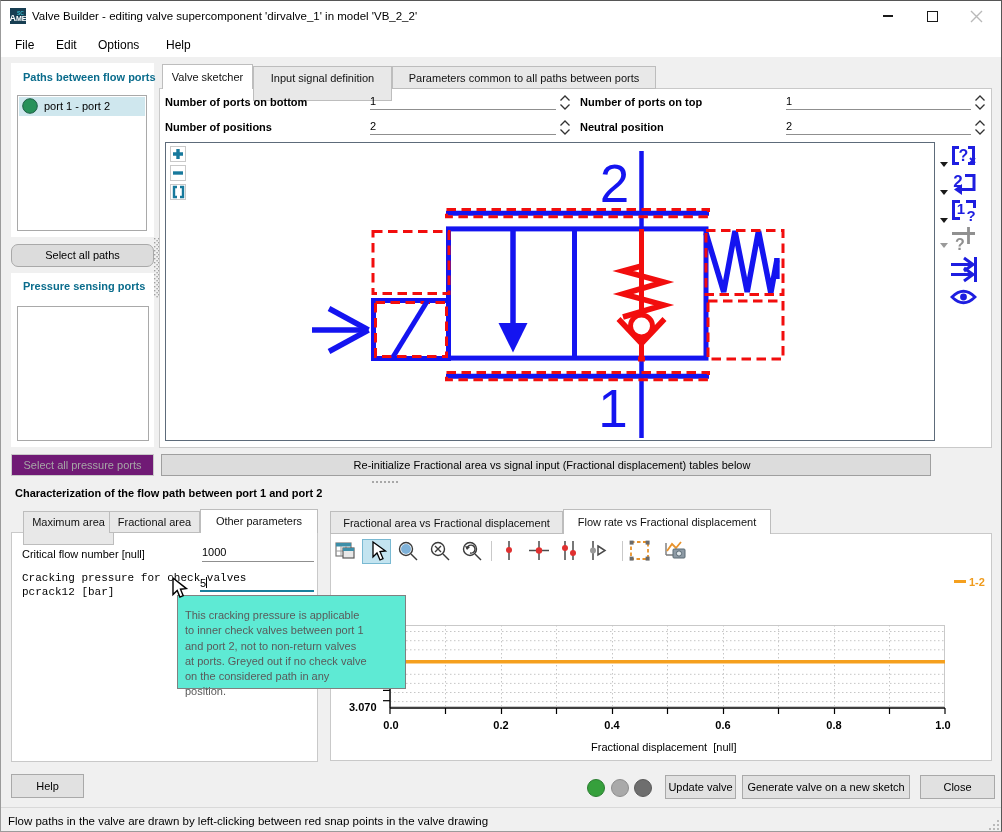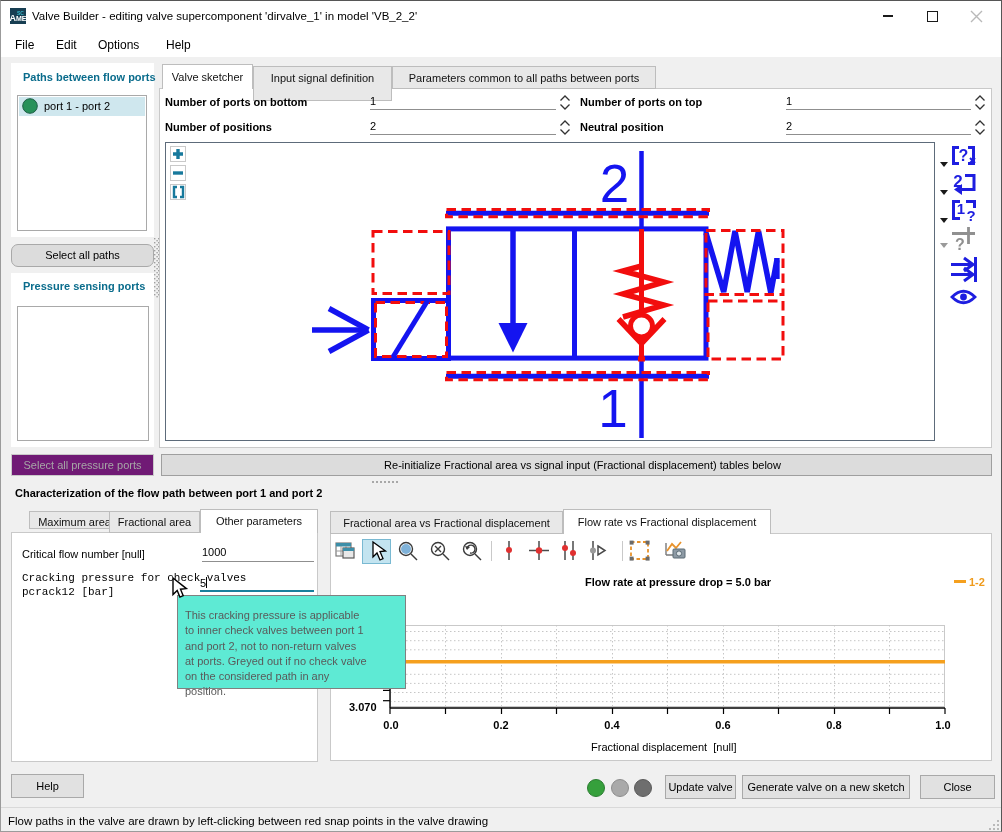--- a/index.html
+++ b/index.html
@@ -178,37 +178,37 @@
       <path d="M12,130.5 H32"></path>
       <path d="M25,114 L34,120.5 L25,127"></path>
       <path d="M25,124 L34,130.5 L25,137"></path>
       <path d="M36.5,113 V138"></path>
     </g>
 
     <path d="M13,153 Q24.5,141.5 36,153 Q24.5,164.5 13,153 Z" stroke="#1e1ee0" stroke-width="2.8" fill="none"></path>
     <circle cx="24.5" cy="153" r="3.4" fill="#1e1ee0"></circle>
   </svg>
 
-  <div class="btn" style="left:160px;top:453px;width:831px;height:22px;line-height:20px;background:#dcdcdc;border-color:#9f9f9f;padding-left:12px;">Re-initialize Fractional area vs signal input (Fractional displacement) tables below</div>
+  <div class="btn" style="left:160px;top:453px;width:770px;height:22px;line-height:20px;background:#dcdcdc;border-color:#9f9f9f;padding-left:12px;">Re-initialize Fractional area vs signal input (Fractional displacement) tables below</div>
   <svg class="abs" style="left:371px;top:479px;" width="28" height="4">
     <g fill="#a8a8a8">
         <rect x="0" y="1" width="2" height="2"></rect>
         <rect x="4" y="1" width="2" height="2"></rect>
         <rect x="8" y="1" width="2" height="2"></rect>
         <rect x="12" y="1" width="2" height="2"></rect>
         <rect x="16" y="1" width="2" height="2"></rect>
         <rect x="20" y="1" width="2" height="2"></rect>
         <rect x="24" y="1" width="2" height="2"></rect>
       </g>
   </svg>
 
   <div class="abs" style="left:14px;top:486px;font-size:11px;font-weight:700;">Characterization of the flow path between port 1 and port 2</div>
 
   <div class="pane" style="left:10px;top:531px;width:307px;height:230px;border-color:#c9c9c9;"></div>
-  <div class="tab" style="left:28px;top:510px;width:91px;height:18px;line-height:21px;">Maximum area</div>
+  <div class="tab" style="left:22px;top:510px;width:91px;height:34px;line-height:21px;">Maximum area</div>
   <div class="tab" style="left:108px;top:510px;width:91px;height:22px;line-height:21px;">Fractional area</div>
   <div class="tab tabsel" style="left:199px;top:508px;width:118px;height:24px;line-height:23px;">Other parameters</div>
   <div class="abs" style="left:21px;top:547px;font-size:11px;">Critical flow number [null]</div>
   <div class="ulinput" style="left:201px;top:545px;width:112px;height:16px;">1000</div>
   <div class="abs" style="left:21px;top:571px;font-size:11px;font-family:Liberation Mono, monospace;">Cracking pressure for check valves</div>
   <div class="abs" style="left:21px;top:585px;font-size:11px;font-family:'Liberation Mono',monospace;">pcrack12 [bar]</div>
   <div class="ulinput" style="left:199px;top:576px;width:114px;height:15px;border-bottom:2px solid #17809c;">5<span style="display:inline-block;width:1px;height:11px;background:#000;vertical-align:-1px;"></span></div>
 
   <div class="pane" style="left:329px;top:532px;width:662px;height:228px;border-color:#c9c9c9;"></div>
   <div class="tab tabsel" style="left:562px;top:508px;width:208px;height:25px;line-height:24px;">Flow rate vs Fractional displacement</div>
@@ -263,21 +263,20 @@
     <line x1="49" y1="45.8" x2="604" y2="45.8" stroke="#f5a01e" stroke-width="3.6"></line>
     <g font-size="11" font-weight="700" fill="#000" text-anchor="middle" font-family="Liberation Sans">
       <text x="50" y="113">0.0</text>
         <text x="160" y="113">0.2</text>
         <text x="271" y="113">0.4</text>
       <text x="382" y="113">0.6</text>
         <text x="493" y="113">0.8</text>
         <text x="602" y="113">1.0</text>
     </g>
   </svg>
-  <div class="abs" style="left:487px;top:575px;width:380px;text-align:center;font-size:11px;font-weight:700;">Flow rate at pressure drop = 5.0 bar</div>
   <div class="abs" style="left:953px;top:579px;width:12px;height:3px;background:#f5a01e;"></div>
   <div class="abs" style="left:968px;top:575px;font-size:11px;font-weight:700;color:#ef9b1c;">1-2</div>
   <div class="abs" style="left:296px;top:596px;font-size:11px;font-weight:700;">Flow rate [L/min]</div>
   <div class="abs" style="left:348px;top:700px;font-size:11px;font-weight:700;">3.070</div>
   <div class="abs" style="left:590px;top:740px;font-size:11px;">Fractional displacement&nbsp; [null]</div>
 
   <svg class="abs" style="left:586px;top:778px;" width="66" height="18">
     <circle cx="9" cy="9" r="8.5" fill="#36a03c" stroke="#2b7d31"></circle>
     <circle cx="33" cy="9" r="8.5" fill="#a9a9a9" stroke="#8d8d8d"></circle>
     <circle cx="56" cy="9" r="8.5" fill="#6e6e6e" stroke="#5a5a5a"></circle>

